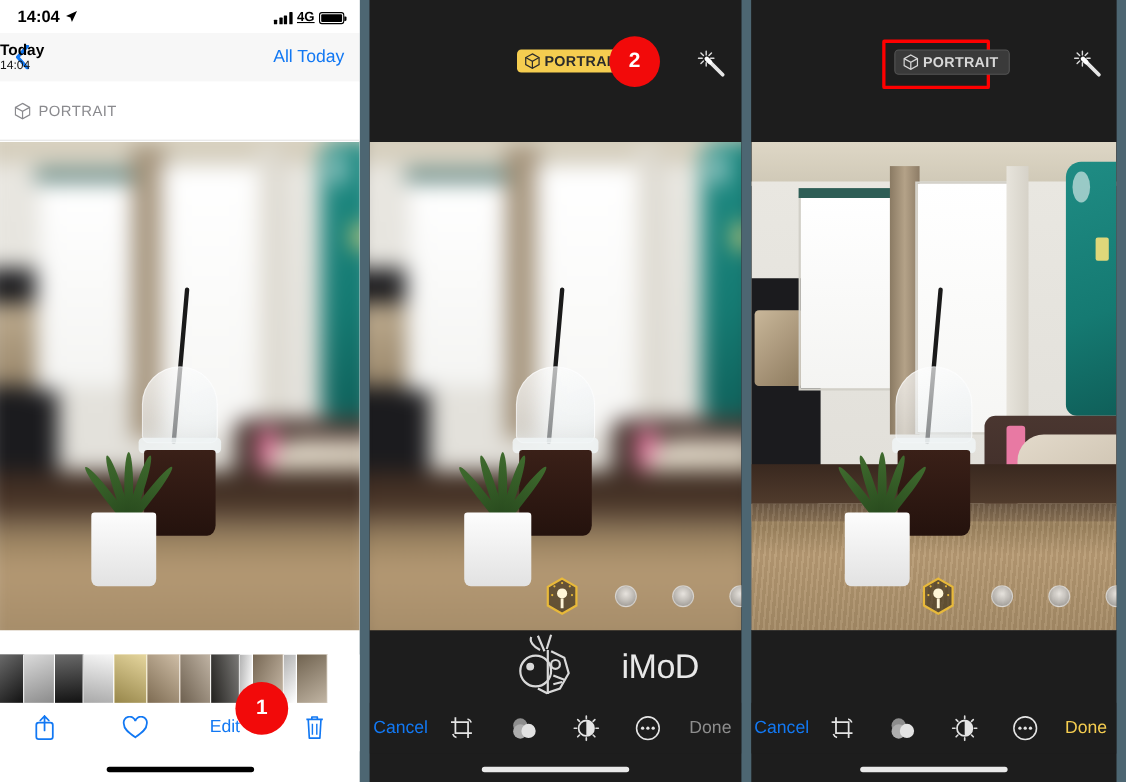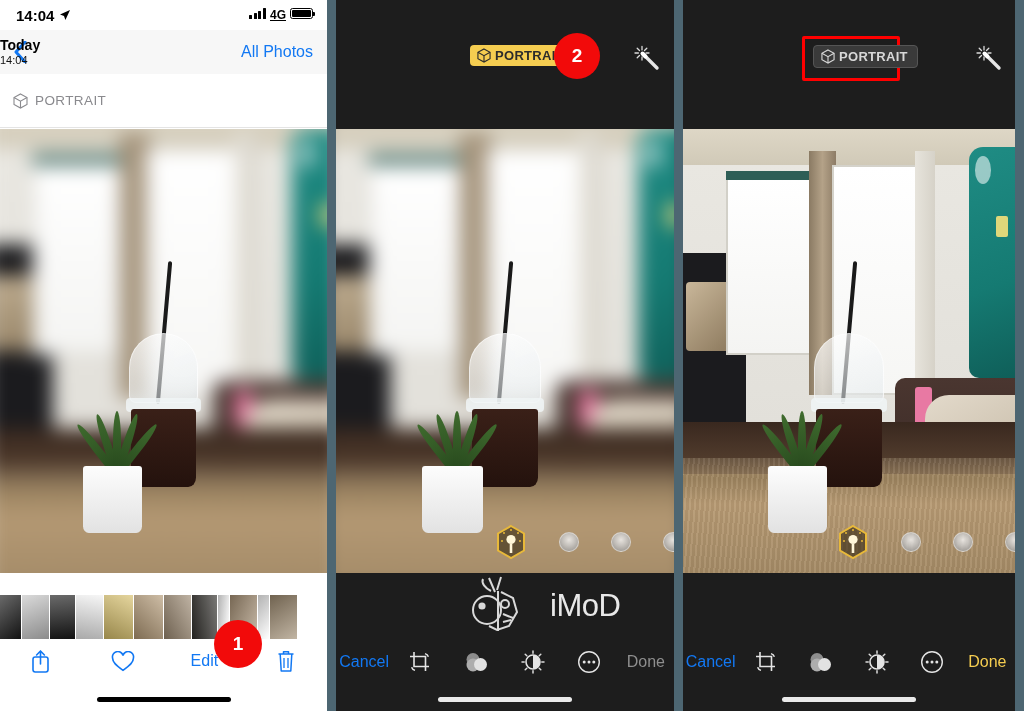--- a/index.html
+++ b/index.html
@@ -19,21 +19,21 @@
   #panel-3 { width:332px; background:#1d1d1d; }
 
   
   .status-bar {
     height:30px; display:flex; align-items:center;
     justify-content:space-between; padding:0 14px 0 16px;
     font-size:15px; font-weight:bold; color:#000; background:#fff;
   }
   .sb-left { display:flex; align-items:center; gap:5px; }
   .loc-arrow { width:12px; height:12px; }
-  .sb-right { display:flex; align-items:flex-start; gap:4px;text-decoration:underline; }
+  .sb-right { display:flex; align-items:flex-end; gap:4px;text-decoration:underline; }
   .sig { display:flex; align-items:flex-end; gap:1.5px; height:11px; }
   .sig i { width:3px; background:#000; border-radius:.5px; display:block; }
   .sig i:nth-child(1){height:4px}.sig i:nth-child(2){height:6px}
   .sig i:nth-child(3){height:8px}.sig i:nth-child(4){height:11px}
   .net { font-size:12px; font-weight:bold; }
   .batt { width:23px; height:11px; border:1.4px solid #000; border-radius:2.6px;
           padding:1.3px; position:relative; }
   .batt::after { content:""; position:absolute; right:-3.4px; top:3px;
           width:2px; height:4px; background:#000; border-radius:0 1px 1px 0; }
   .batt span { display:block; height:100%; background:#000; border-radius:1px; }
@@ -106,21 +106,21 @@
 
   .edit-bar { position:absolute; left:0; right:0; height:46px;
               display:flex; align-items:center; background:#1d1d1d; }
   .eb-item { flex:1; display:flex; align-items:center; justify-content:center;
              font-size:16px; }
   .cancel { color:#1278f3; }
   .done-off { color:#8e8e8e; }
   .done-on  { color:#f5cd50; }
 
   
-  .wm { position:absolute; display:flex; align-items:center; gap:9px; }
+  .wm { position:absolute; display:flex; align-items:center; gap:24px; }
   .wm-txt { color:#e8e8e8; font-size:31px; letter-spacing:-.5px; }
 
   
   .scene { position:absolute; inset:0; }
   .sc-ceiling { position:absolute; top:0; left:0; right:0; height:9%;
                 background:linear-gradient(#ded7c6,#cfc8b6); }
   .sc-wall { position:absolute; top:8%; left:0; right:0; bottom:0;
              background:linear-gradient(#e9e7e1,#dedcd6); }
   .sc-win1 { position:absolute; left:13%; top:11%; width:26%; height:40%;
              background:linear-gradient(#ffffff,#f4f4f2);
@@ -215,21 +215,21 @@
   </div>
 
   <div class="nav-bar">
     <svg class="back-chevron" viewBox="0 0 13 22">
       <path d="M11 1 2 11l9 10" fill="none" stroke="#1278f3" stroke-width="3" stroke-linecap="round" stroke-linejoin="round"></path>
     </svg>
     <div class="nav-center">
       <div class="nav-title">Today</div>
       <div class="nav-sub">14:04</div>
     </div>
-    <div class="nav-right">All Photos</div>
+    <div class="nav-right">All Today</div>
   </div>
 
   <div class="portrait-row">
     <svg width="15" height="16" viewBox="0 0 15 16">
       <path d="M7.5 1 14 4.6v6.8L7.5 15 1 11.4V4.6z" fill="none" stroke="#8a8a8e" stroke-width="1.1"></path>
       <path d="M1 4.6 7.5 8.2 14 4.6M7.5 8.2V15" fill="none" stroke="#8a8a8e" stroke-width="1.1"></path>
     </svg>
     <span class="lbl">PORTRAIT</span>
   </div>
 

